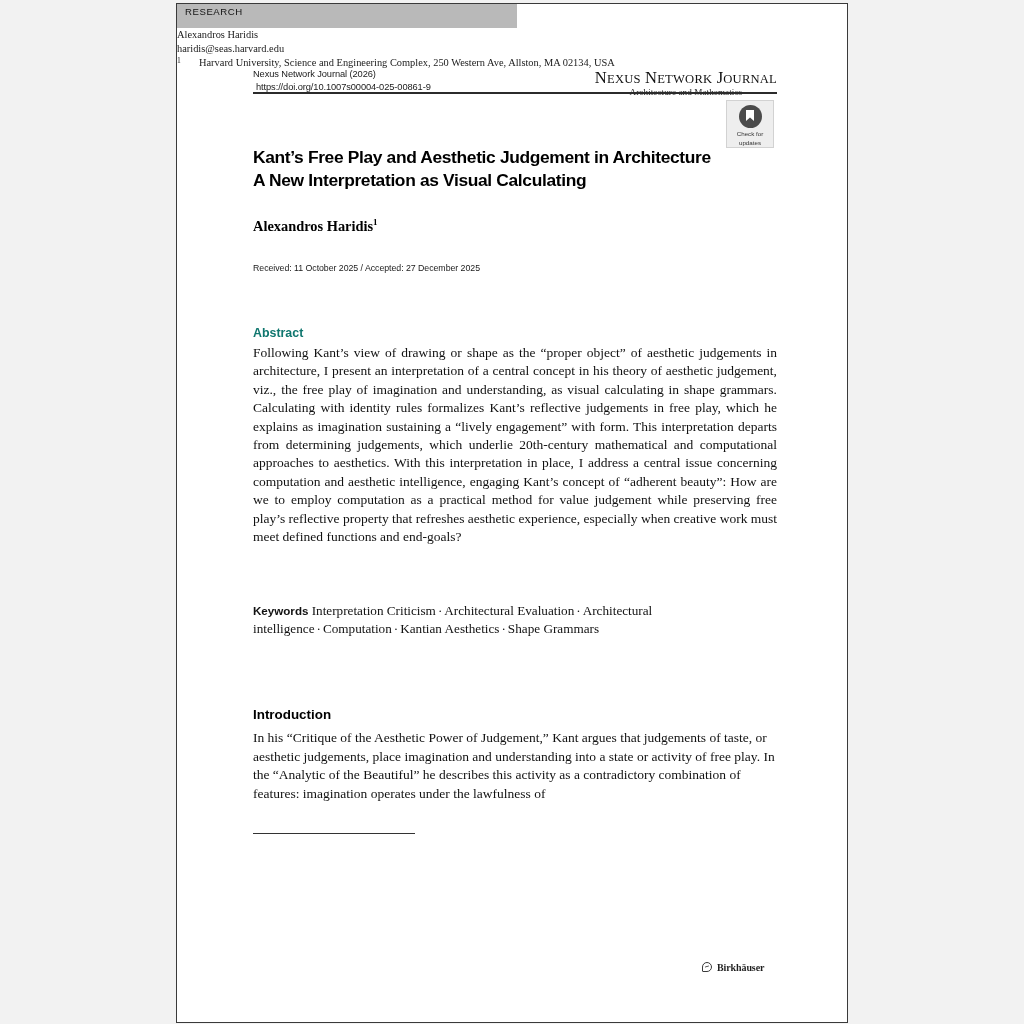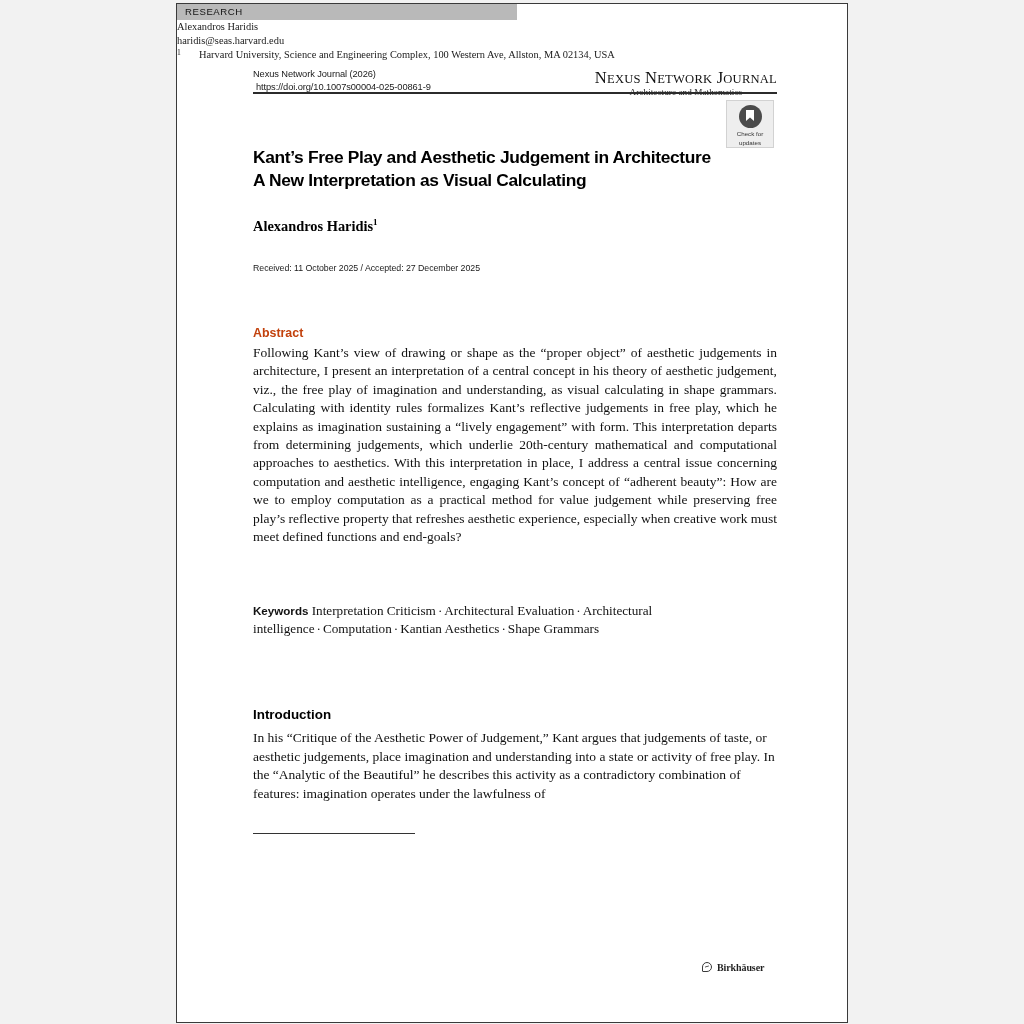--- a/index.html
+++ b/index.html
@@ -90,21 +90,21 @@
   
   .top-rule {
     top: 88px;
     height: 2px;
     background: #2b2b2b;
   }
   .research-bar {
     top: 92px;
     left: 76px;
     width: 340px;
-    height: 16px;
+    height: 24px;
     background: #b9b9b9;
   }
   .research-bar span {
     position: absolute;
     left: 8px;
     top: 2px;
     font-size: 9.6px;
     line-height: 12px;
     letter-spacing: 0.55px;
     color: #141414;
@@ -180,21 +180,21 @@
     color: #1a1a1a;
     letter-spacing: -0.05px;
   }
 
   
   .abstract-head {
     top: 321px;
     font-size: 12.4px;
     line-height: 16px;
     font-weight: bold;
-    color: #c2410c;
+    color: #0f766e;
   }
   .abstract-body {
     top: 340px;
     font-family: "Liberation Serif", serif;
     font-size: 13.5px;
     line-height: 18.4px;
     color: #111;
     text-align: justify;
     text-justify: inter-word;
   }
@@ -367,21 +367,21 @@
     <div class="col intro-head">Introduction</div>
     <div class="col intro-body">In his “Critique of the Aesthetic Power of Judgement,” Kant argues that judgements of taste, or aesthetic judgements, place imagination and understanding into a state or activity of free play. In the “Analytic of the Beautiful” he describes this activity as a contradictory combination of features: imagination operates under the lawfulness of</div>
 
     <div class="col fn-rule"></div>
     <div class="fn-corr">
       <div>Alexandros Haridis</div>
       <div>haridis@seas.harvard.edu</div>
     </div>
     <div class="fn-aff">
       <span class="marker">1</span>
-      <span>Harvard University, Science and Engineering Complex, 100 Western Ave, Allston, MA 02134, USA</span>
+      <span>Harvard University, Science and Engineering Complex, 250 Western Ave, Allston, MA 02134, USA</span>
     </div>
 
     <div class="publisher">
       <span class="bk-mark"></span>
       <span class="bk-name">Birkhäuser</span>
     </div>
 
   </div>
 </div>
 

